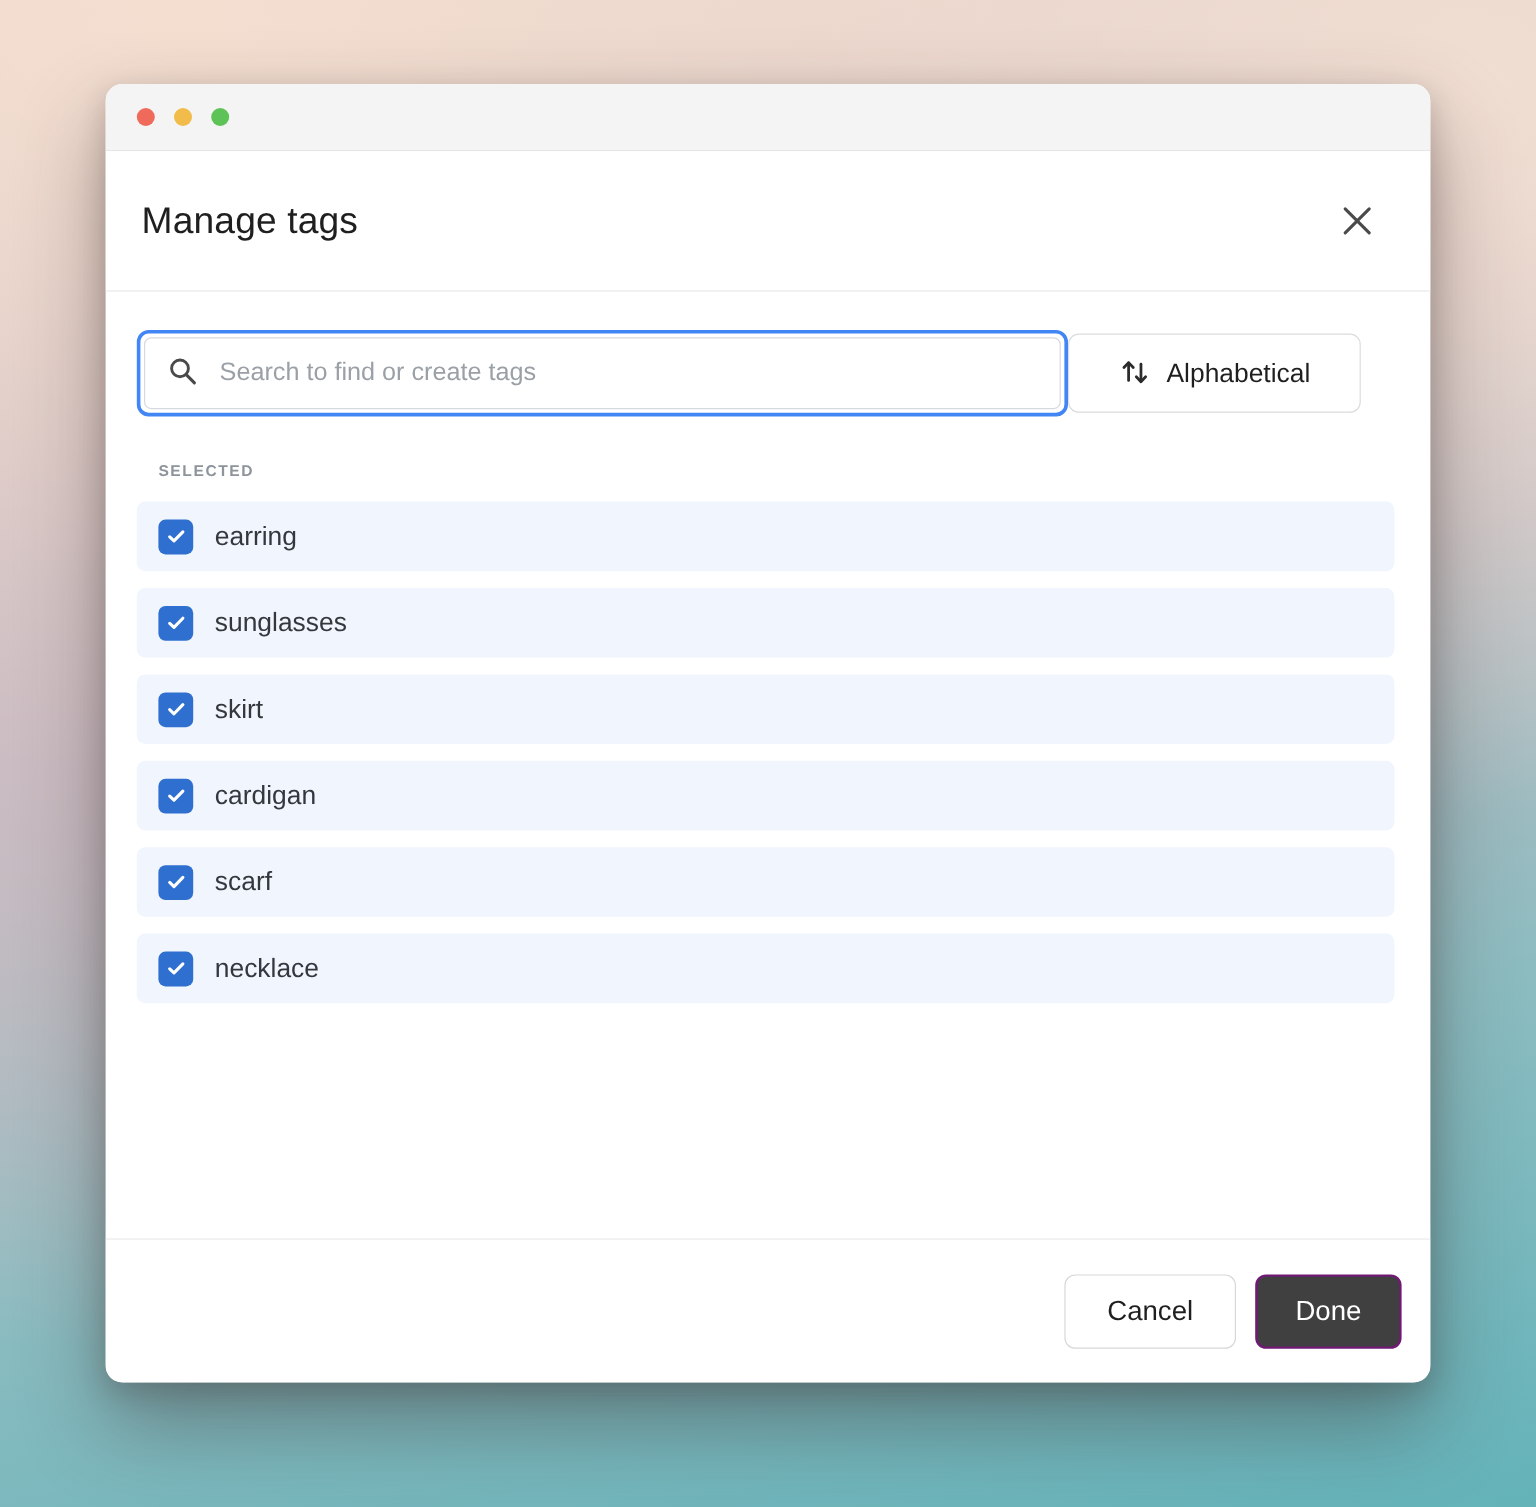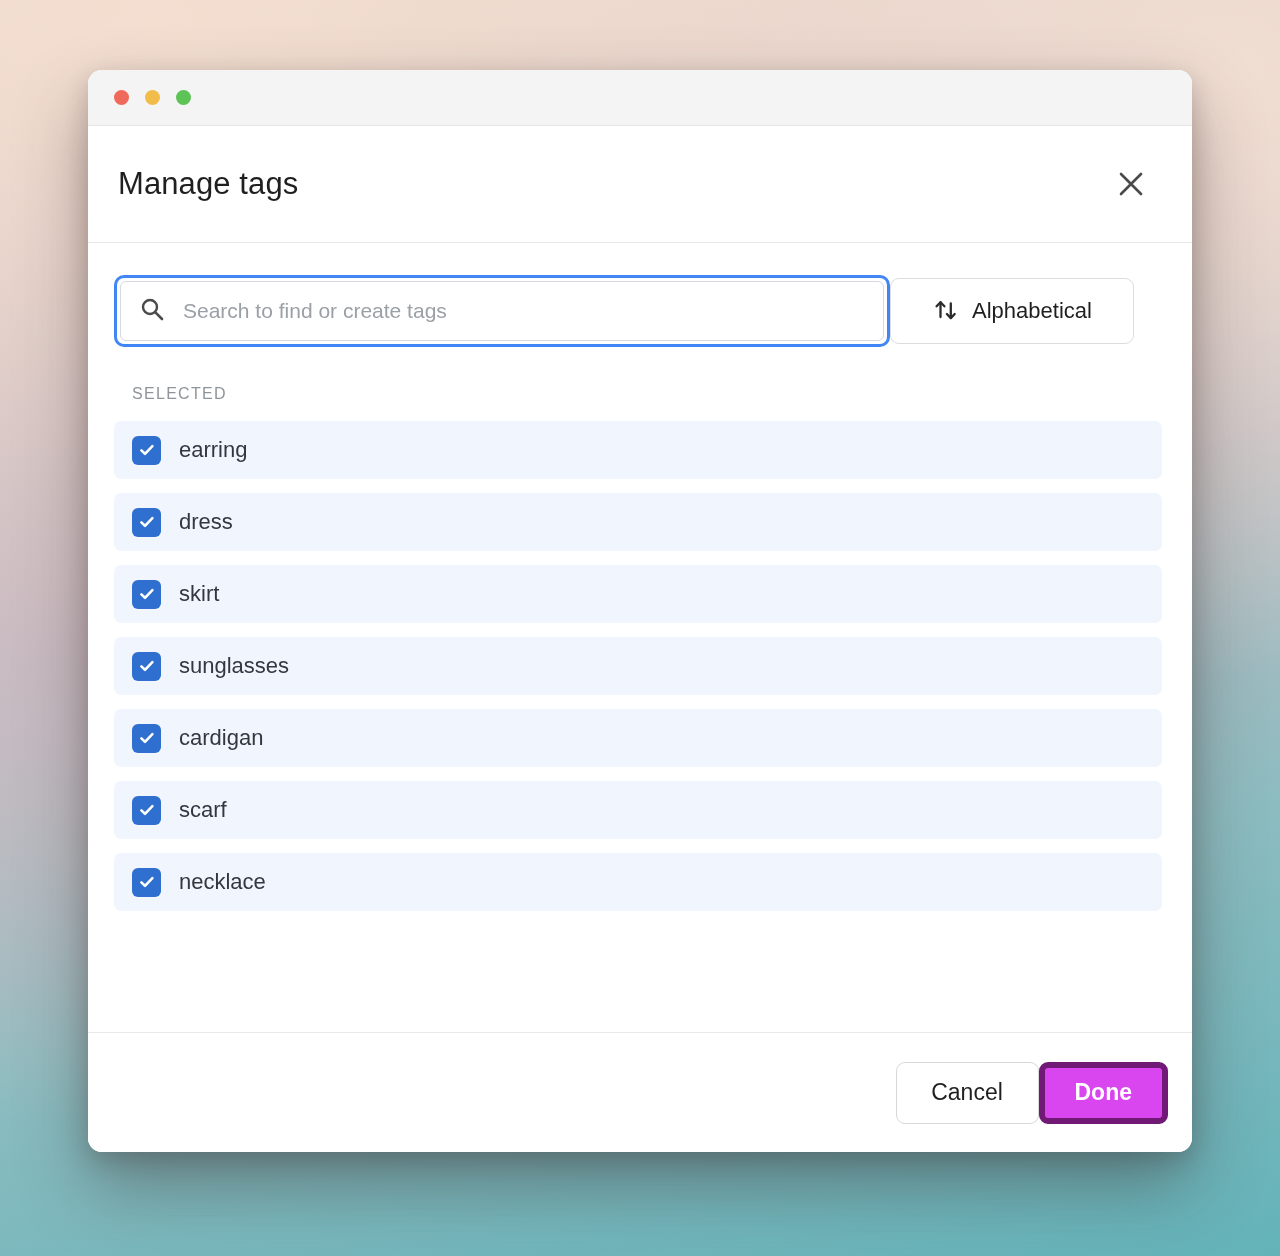--- a/index.html
+++ b/index.html
@@ -156,24 +156,24 @@
 
   
   .list-area {
     flex: 1 1 auto;
     position: relative;
     overflow: hidden;
     padding: 0 30px 0 26px;
     box-sizing: border-box;
   }
   .section-label {
-    font-size: 16px;
+    font-size: 13px;
     letter-spacing: 1.3px;
     color: #8e949b;
-    font-weight: 400;
+    font-weight: 700;
     padding: 38px 0 18px 18px;
   }
   .tag-list {
     display: flex;
     flex-direction: column;
     gap: 14px;
   }
   .tag-row {
     height: 58px;
     min-height: 58px;
@@ -213,45 +213,45 @@
   }
 
   
   .footer {
     height: 120px;
     min-height: 120px;
     border-top: 1px solid #e8e8e8;
     display: flex;
     align-items: center;
     justify-content: flex-end;
+    gap: 16px;
     padding: 0 24px 0 0;
     box-sizing: border-box;
     background: #fff;
   }
   .btn {
     height: 62px;
     border-radius: 9px;
     font-size: 23px;
     font-family: "Liberation Sans", sans-serif;
     cursor: pointer;
     padding: 0 30px;
     box-sizing: border-box;
   }
   .btn-cancel {
     background: #fff;
     border: 1px solid #d8d8d8;
     color: #1f1f1f;
     min-width: 143px;
   }
   .btn-done {
-    background: #d946ef;
-    border: 6px solid #701a75;
+    background: #404040;
+    border: 2px solid #701a75;
     color: #ffffff;
     min-width: 122px;
-    font-weight: bold;
   }
 </style>
 </head>
 <body>
 
 <div class="window">
 
   <div class="titlebar">
     <div class="traffic">
       <span class="dot red"></span>
@@ -304,45 +304,37 @@
       <div class="tag-row">
         <span class="checkbox">
           <svg width="18" height="18" viewBox="0 0 18 18" fill="none">
             <path d="M3.4 9.4 L7 12.8 L14.4 5.2" stroke="#ffffff" stroke-width="2.6" stroke-linecap="round" stroke-linejoin="round"></path>
           </svg>
         </span>
         <span class="tag-name">earring</span>
       </div>
 
 
-      <div class="tag-row">
-        <span class="checkbox">
-          <svg width="18" height="18" viewBox="0 0 18 18" fill="none">
-            <path d="M3.4 9.4 L7 12.8 L14.4 5.2" stroke="#ffffff" stroke-width="2.6" stroke-linecap="round" stroke-linejoin="round"></path>
-          </svg>
-        </span>
-        <span class="tag-name">dress</span>
+
+      <div class="tag-row">
+        <span class="checkbox">
+          <svg width="18" height="18" viewBox="0 0 18 18" fill="none">
+            <path d="M3.4 9.4 L7 12.8 L14.4 5.2" stroke="#ffffff" stroke-width="2.6" stroke-linecap="round" stroke-linejoin="round"></path>
+          </svg>
+        </span>
+        <span class="tag-name">sunglasses</span>
       </div>
 
       <div class="tag-row">
         <span class="checkbox">
           <svg width="18" height="18" viewBox="0 0 18 18" fill="none">
             <path d="M3.4 9.4 L7 12.8 L14.4 5.2" stroke="#ffffff" stroke-width="2.6" stroke-linecap="round" stroke-linejoin="round"></path>
           </svg>
         </span>
         <span class="tag-name">skirt</span>
-      </div>
-
-      <div class="tag-row">
-        <span class="checkbox">
-          <svg width="18" height="18" viewBox="0 0 18 18" fill="none">
-            <path d="M3.4 9.4 L7 12.8 L14.4 5.2" stroke="#ffffff" stroke-width="2.6" stroke-linecap="round" stroke-linejoin="round"></path>
-          </svg>
-        </span>
-        <span class="tag-name">sunglasses</span>
       </div>
 
       <div class="tag-row">
         <span class="checkbox">
           <svg width="18" height="18" viewBox="0 0 18 18" fill="none">
             <path d="M3.4 9.4 L7 12.8 L14.4 5.2" stroke="#ffffff" stroke-width="2.6" stroke-linecap="round" stroke-linejoin="round"></path>
           </svg>
         </span>
         <span class="tag-name">cardigan</span>
       </div>

